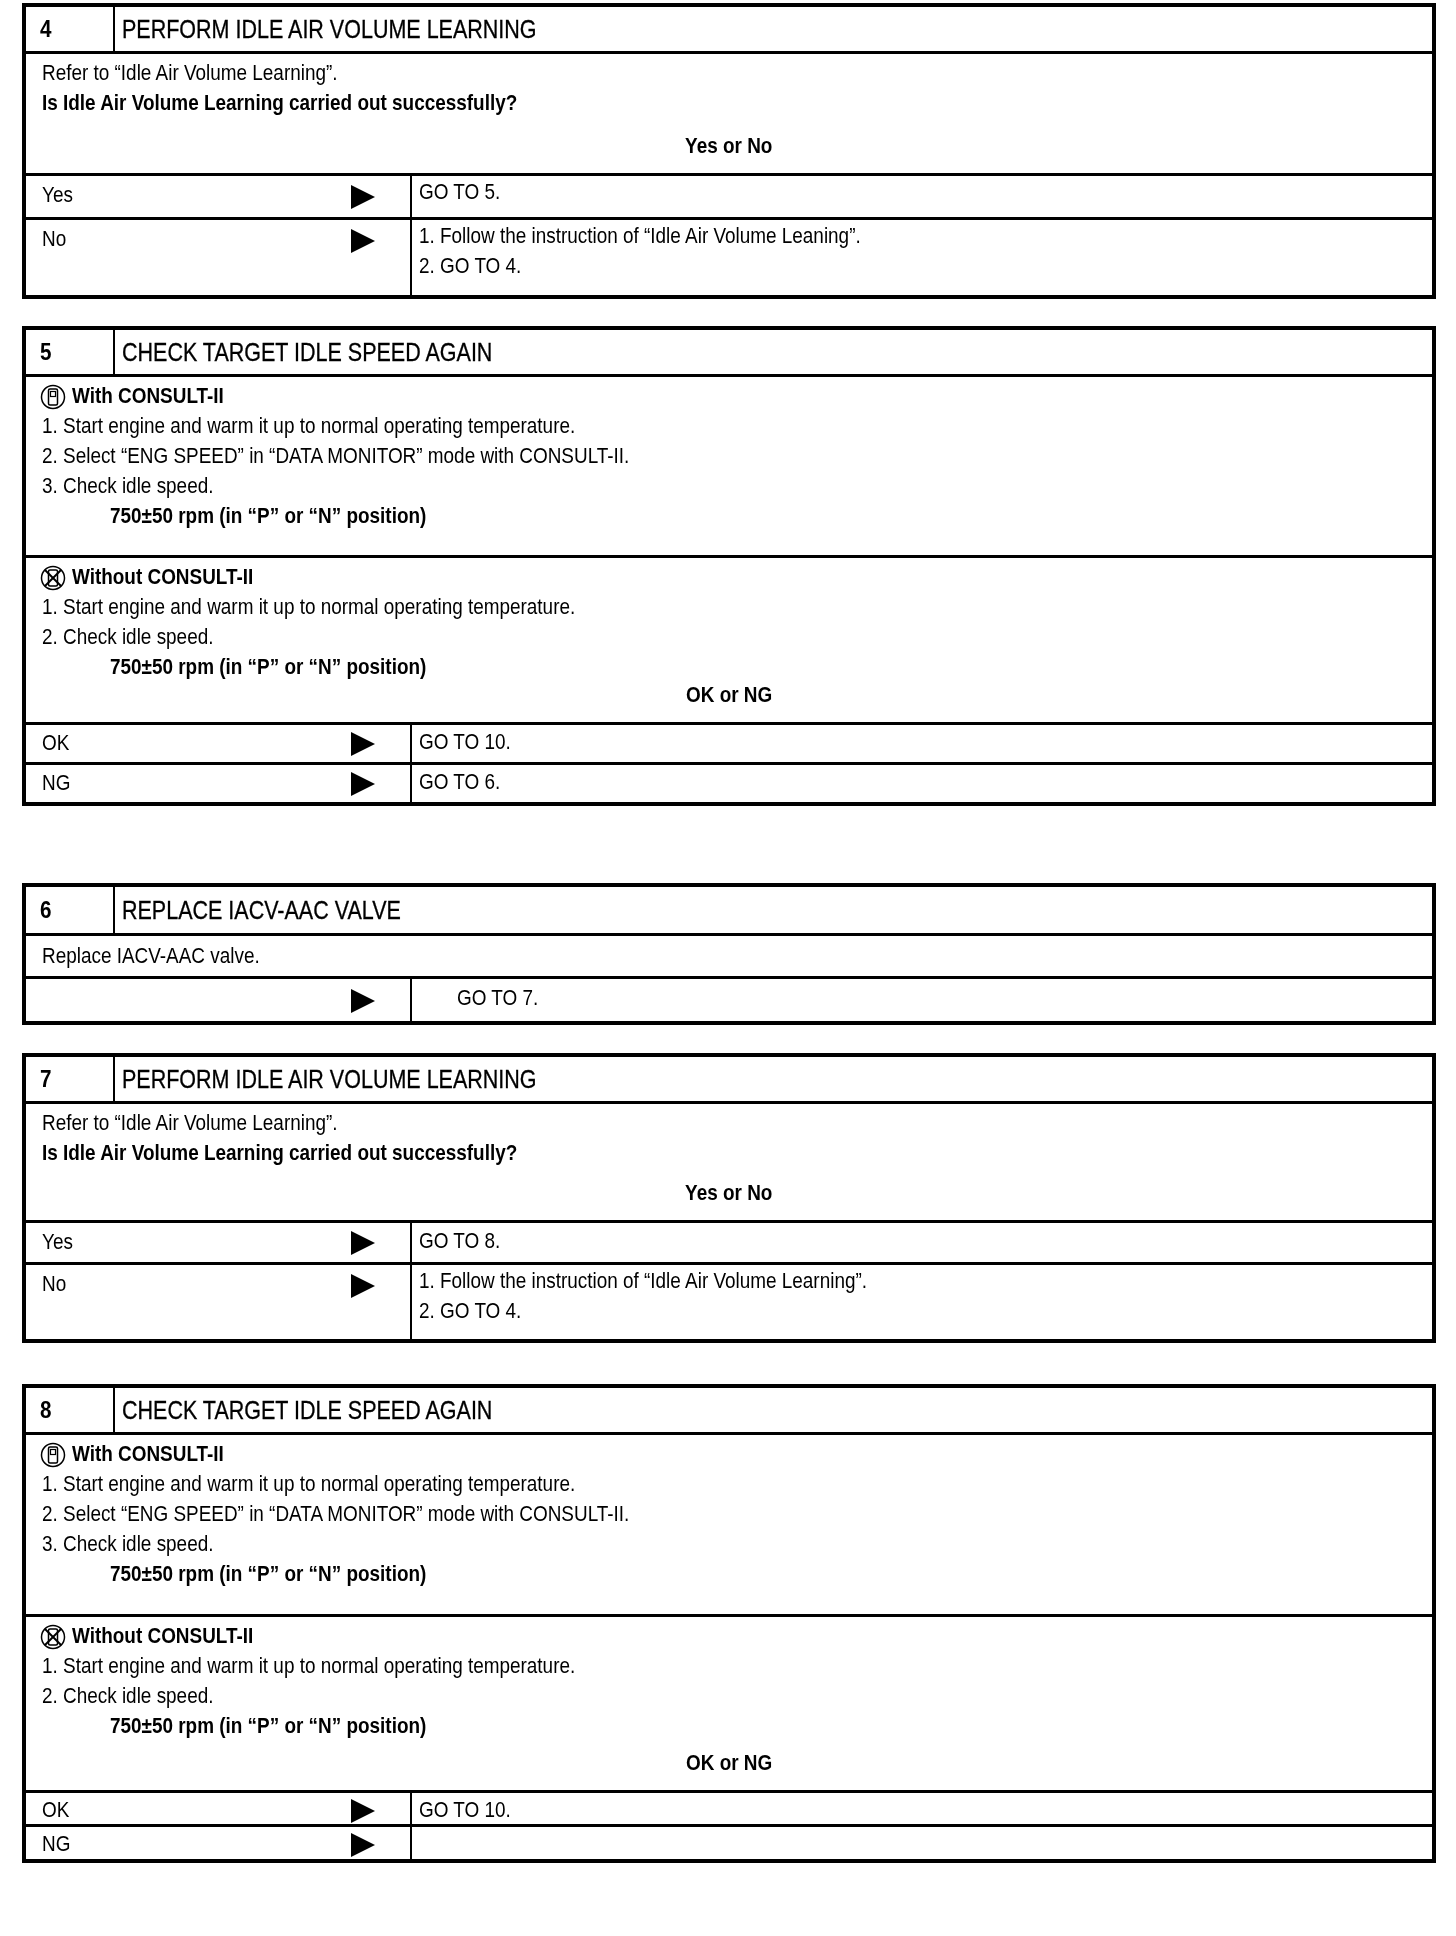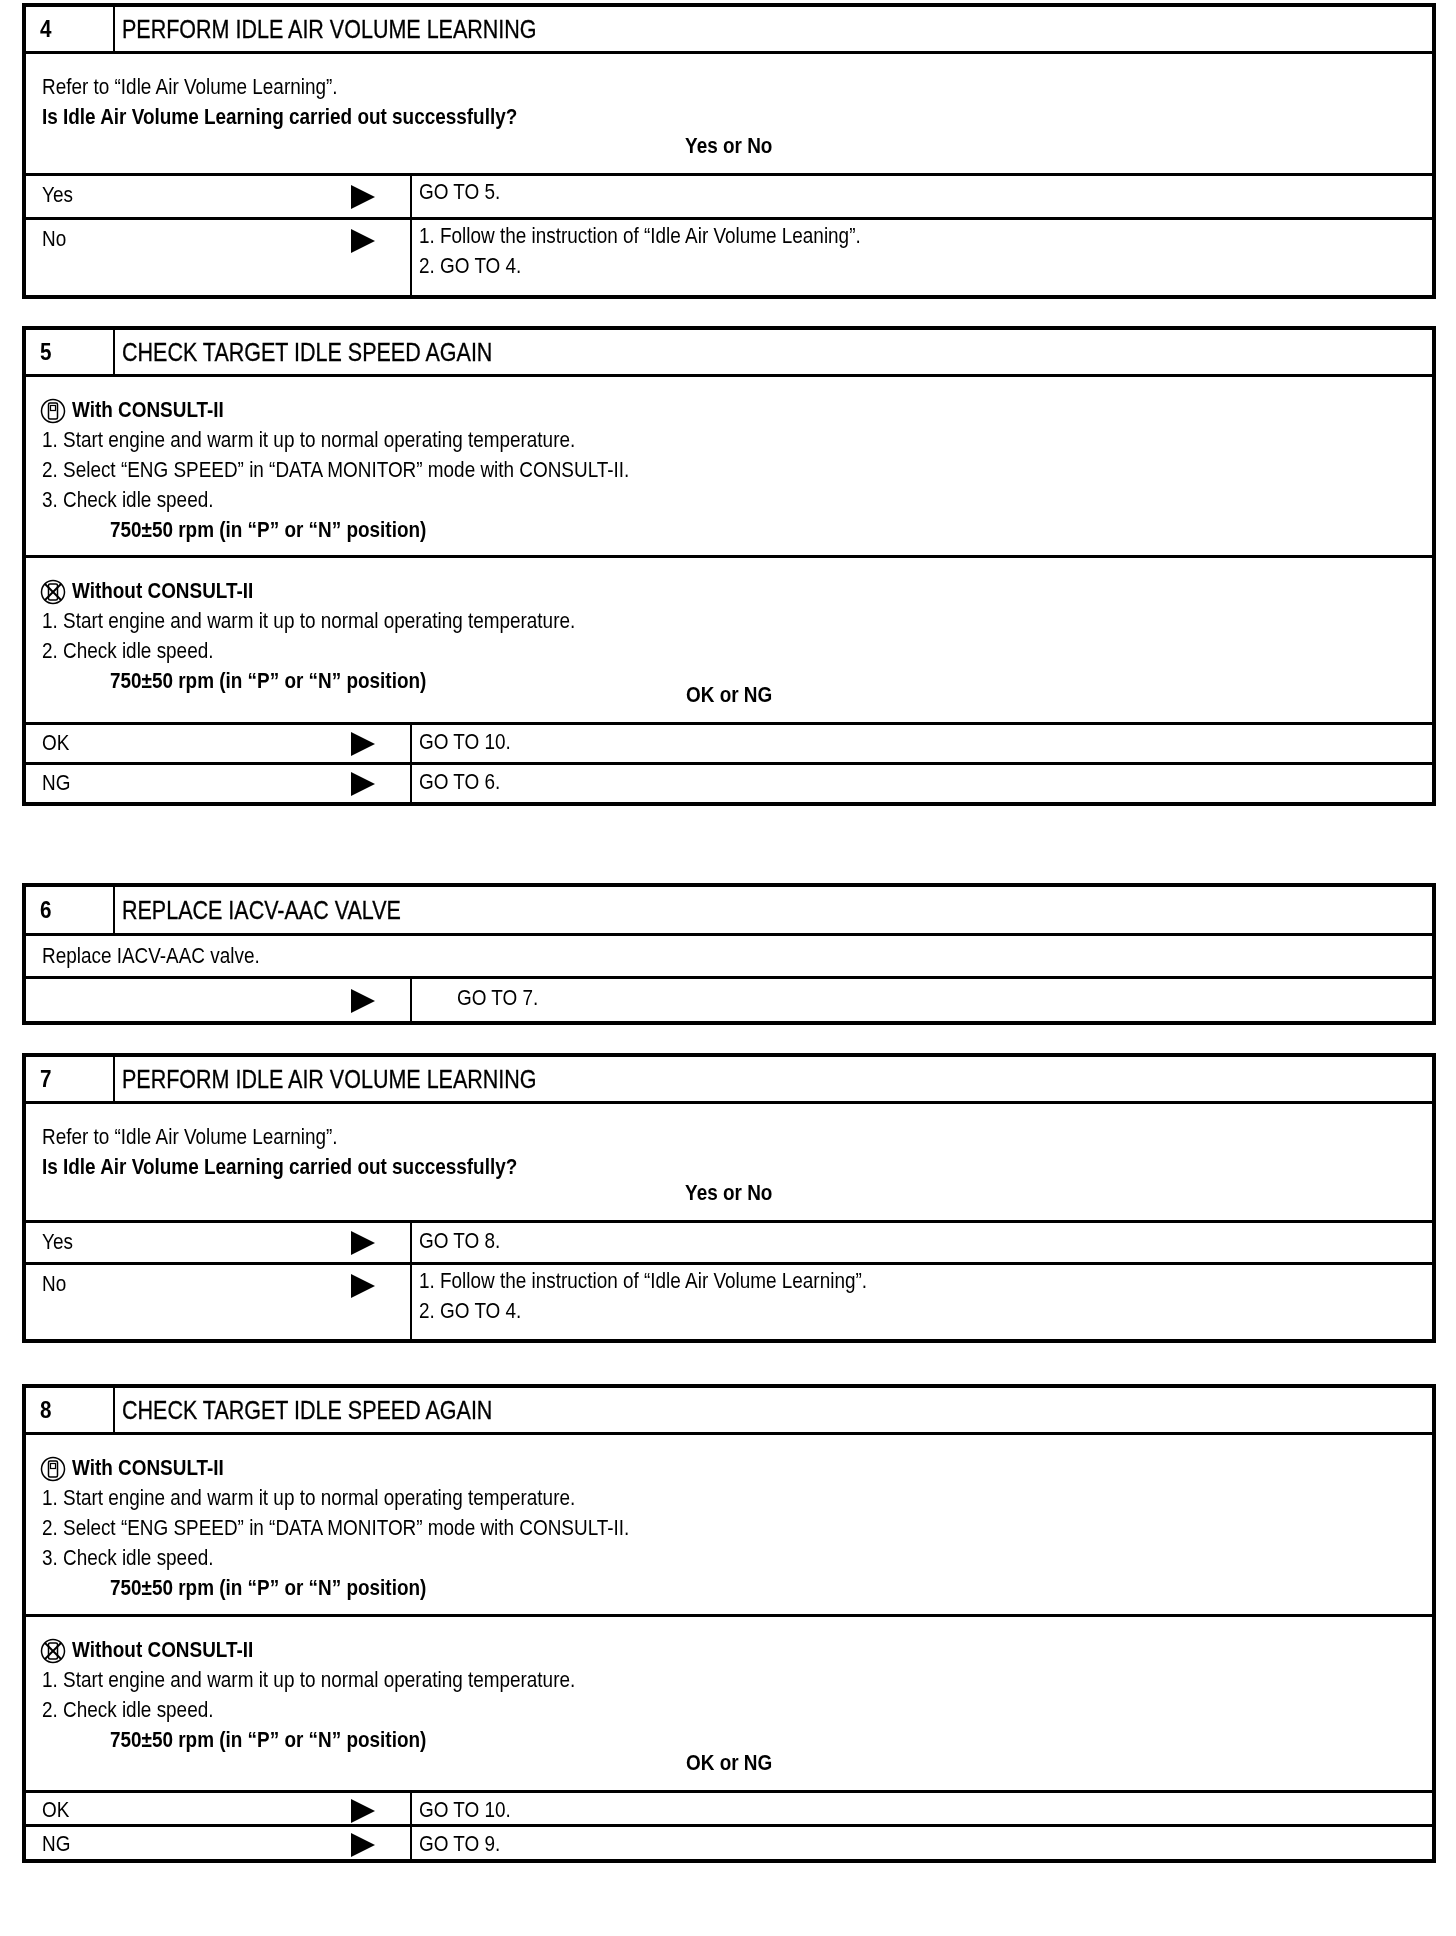--- a/index.html
+++ b/index.html
@@ -7,21 +7,21 @@
          font-family: "Liberation Sans", sans-serif; color: #000; }
   .tbl { position: absolute; left: 22px; width: 1406px; border: 4px solid #000; background: #fff; }
   .row { position: relative; border-top: 3px solid #000; box-sizing: border-box; }
   .row.first { border-top: none; }
   .hdr { display: flex; height: 44px; }
   .hdr .num { width: 89px; border-right: 2px solid #000; box-sizing: border-box; padding-left: 14px;
               font-weight: bold; font-size: 24px; line-height: 44px; }
   .hdr .title { flex: 1; padding-left: 7px; font-size: 25px; line-height: 44px; font-weight: normal;
                 -webkit-text-stroke: 0.3px #000; }
   .cond { display: inline-block; transform: scaleX(0.86); transform-origin: left center; white-space: nowrap; }
-  .body { padding: 18px 0 0 16px; box-sizing: border-box; font-size: 22px; }
+  .body { padding: 4px 0 0 16px; box-sizing: border-box; font-size: 22px; }
   .line { height: 30px; line-height: 30px; white-space: nowrap; }
   .b { font-weight: bold; }
   .indent { padding-left: 68px; }
   .verdict { position: absolute; left: 0; right: 0; bottom: 14px; text-align: center; font-weight: bold; font-size: 22px; line-height: 26px; }
   .verdict .cond { transform-origin: center center; }
   .res { display: flex; }
   .res .lbl { width: 386px; position: relative; border-right: 2px solid #000; box-sizing: border-box;
               padding-left: 16px; font-size: 22px; line-height: 38px; }
   .res .arrow { position: absolute; left: 325px; top: 9px; width: 0; height: 0;
                 border-top: 12px solid transparent; border-bottom: 12px solid transparent; border-left: 24px solid #000; }
@@ -177,17 +177,14 @@
     <div class="verdict"><span class="cond">OK or NG</span></div>
   </div>
   <div class="row res" style="height:34px;">
     <div class="lbl" style="line-height:34px;"><span class="cond">OK</span><span class="arrow" style="top:6px;"></span></div>
     <div class="dest">
         <div class="line" style="line-height:34px;"><span class="cond">GO TO 10.</span></div>
       </div>
   </div>
   <div class="row res" style="height:35px;">
     <div class="lbl" style="line-height:34px;"><span class="cond">NG</span><span class="arrow" style="top:6px;"></span></div>
-    <div class="dest">
-        <div class="line" style="line-height:34px;"><span class="cond">GO TO 9.</span></div>
-      </div>
   </div>
 </div>
 
 </body></html>

